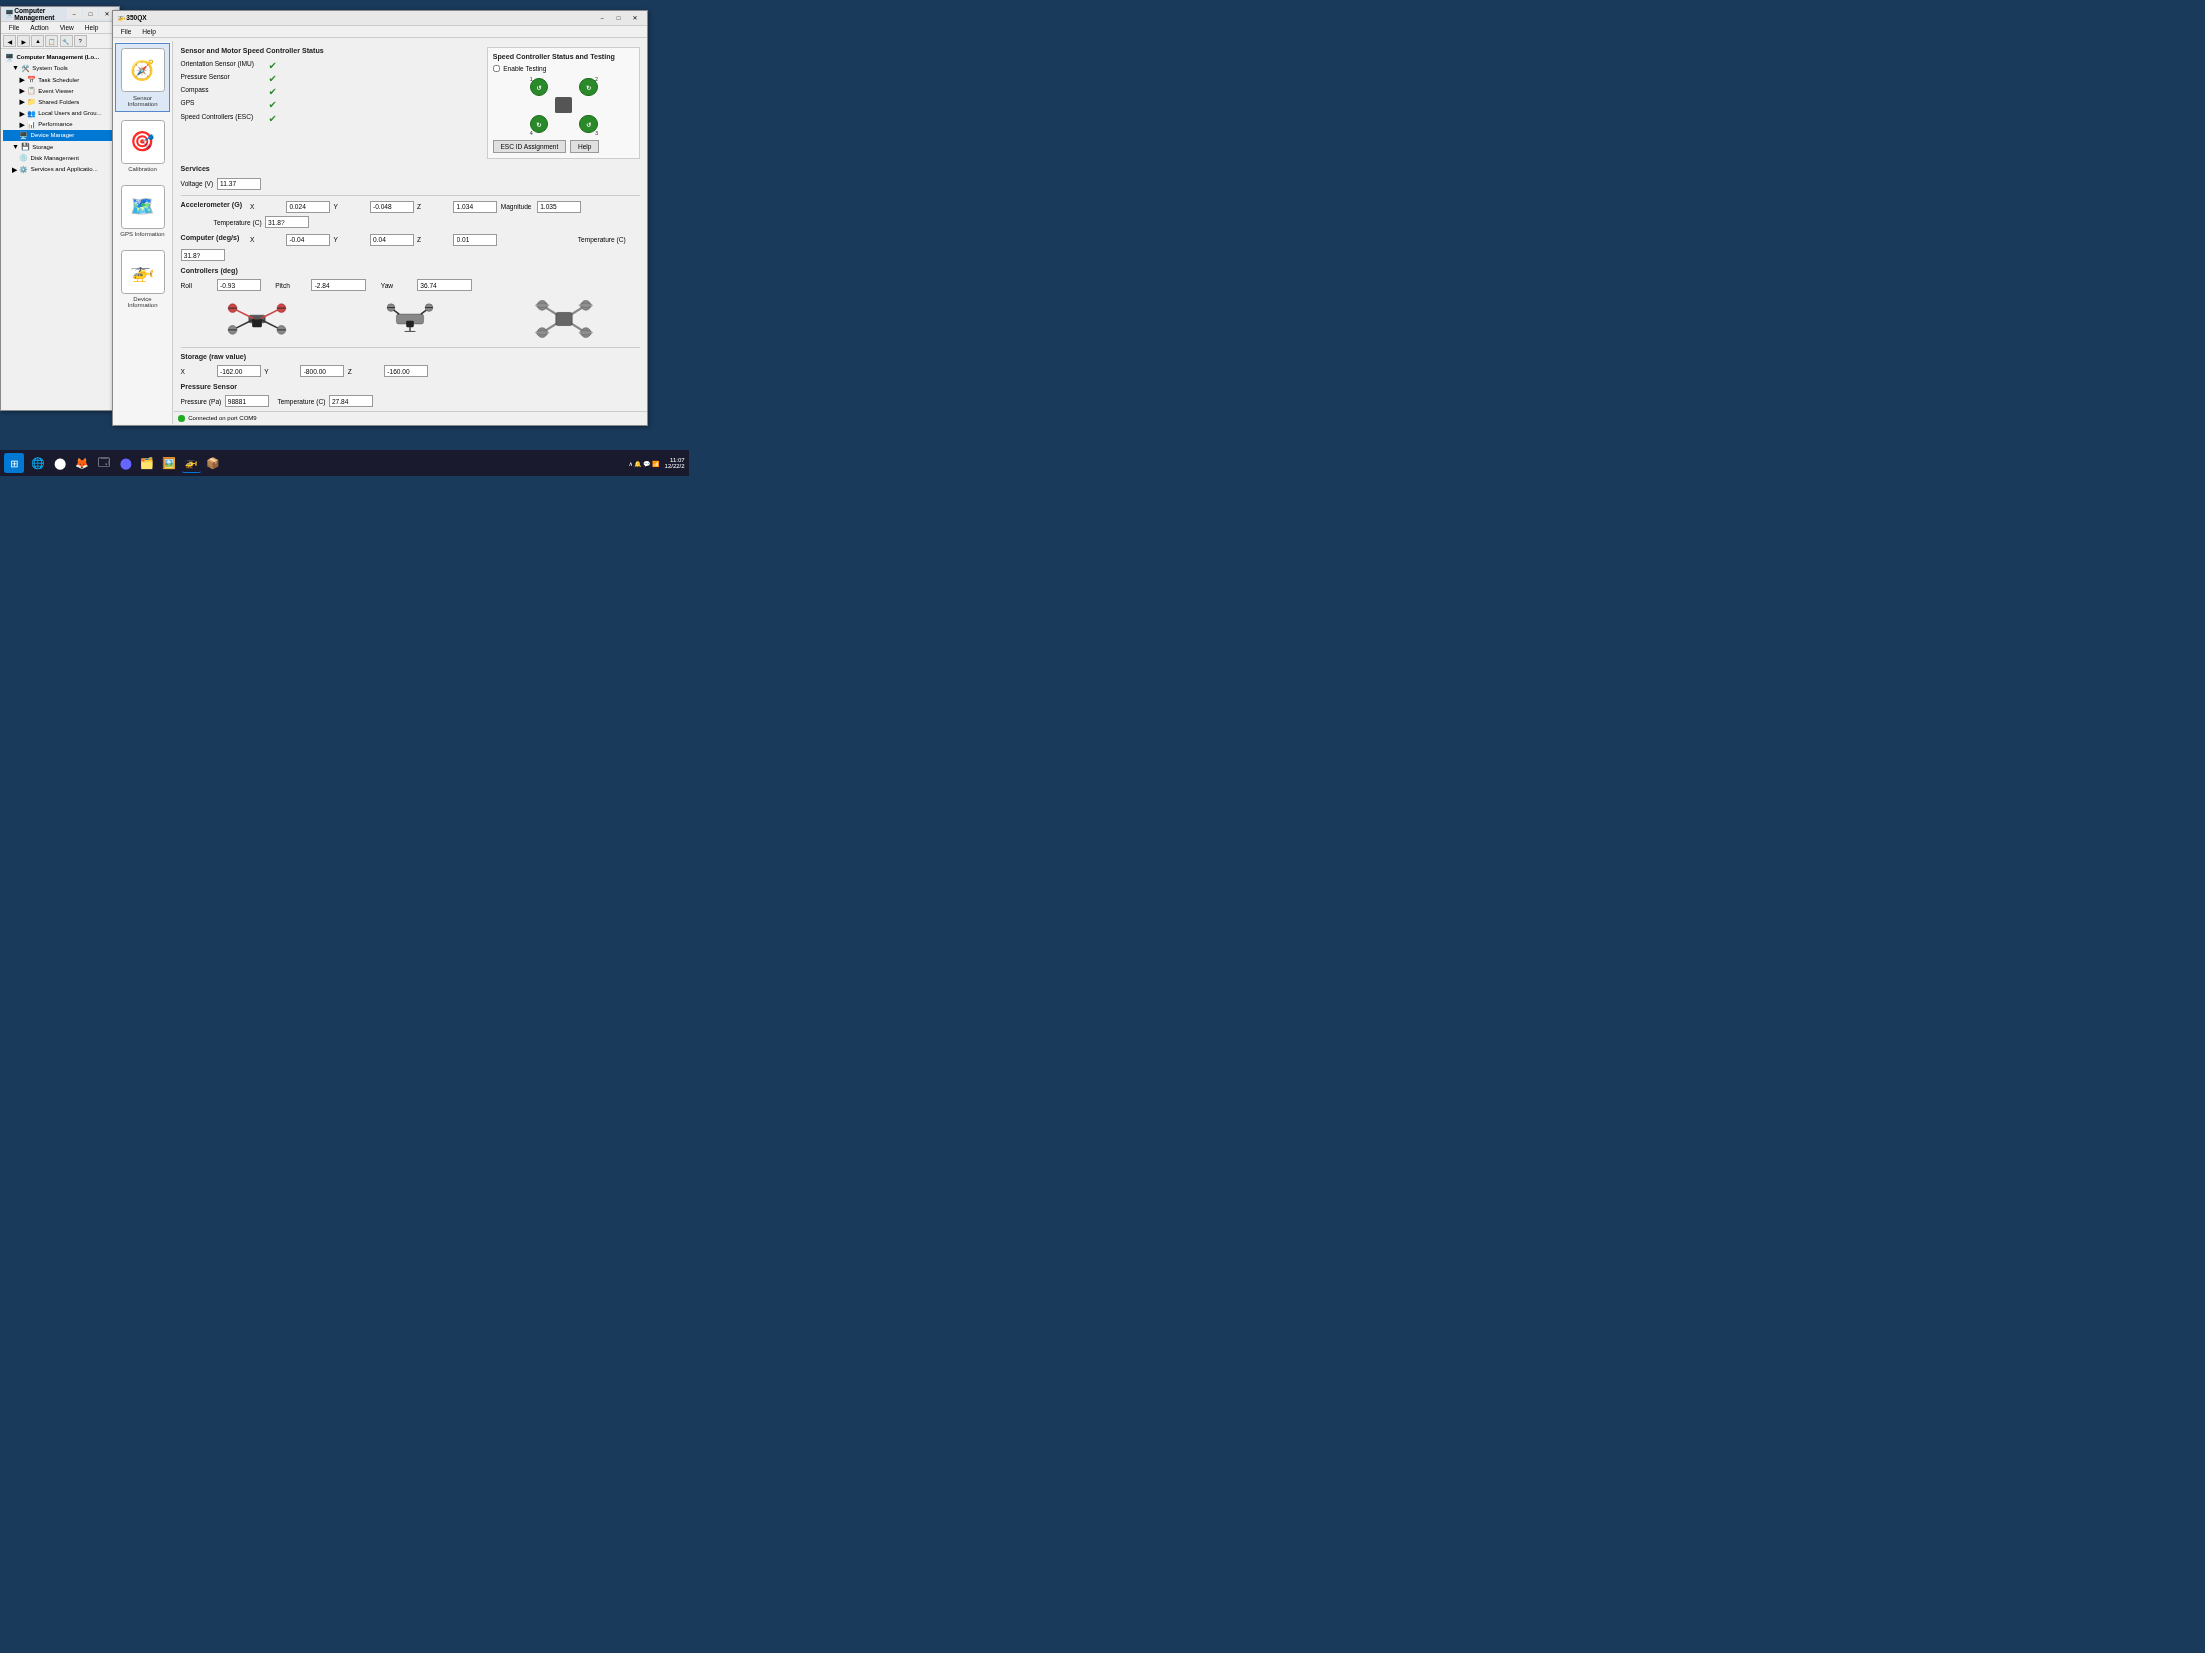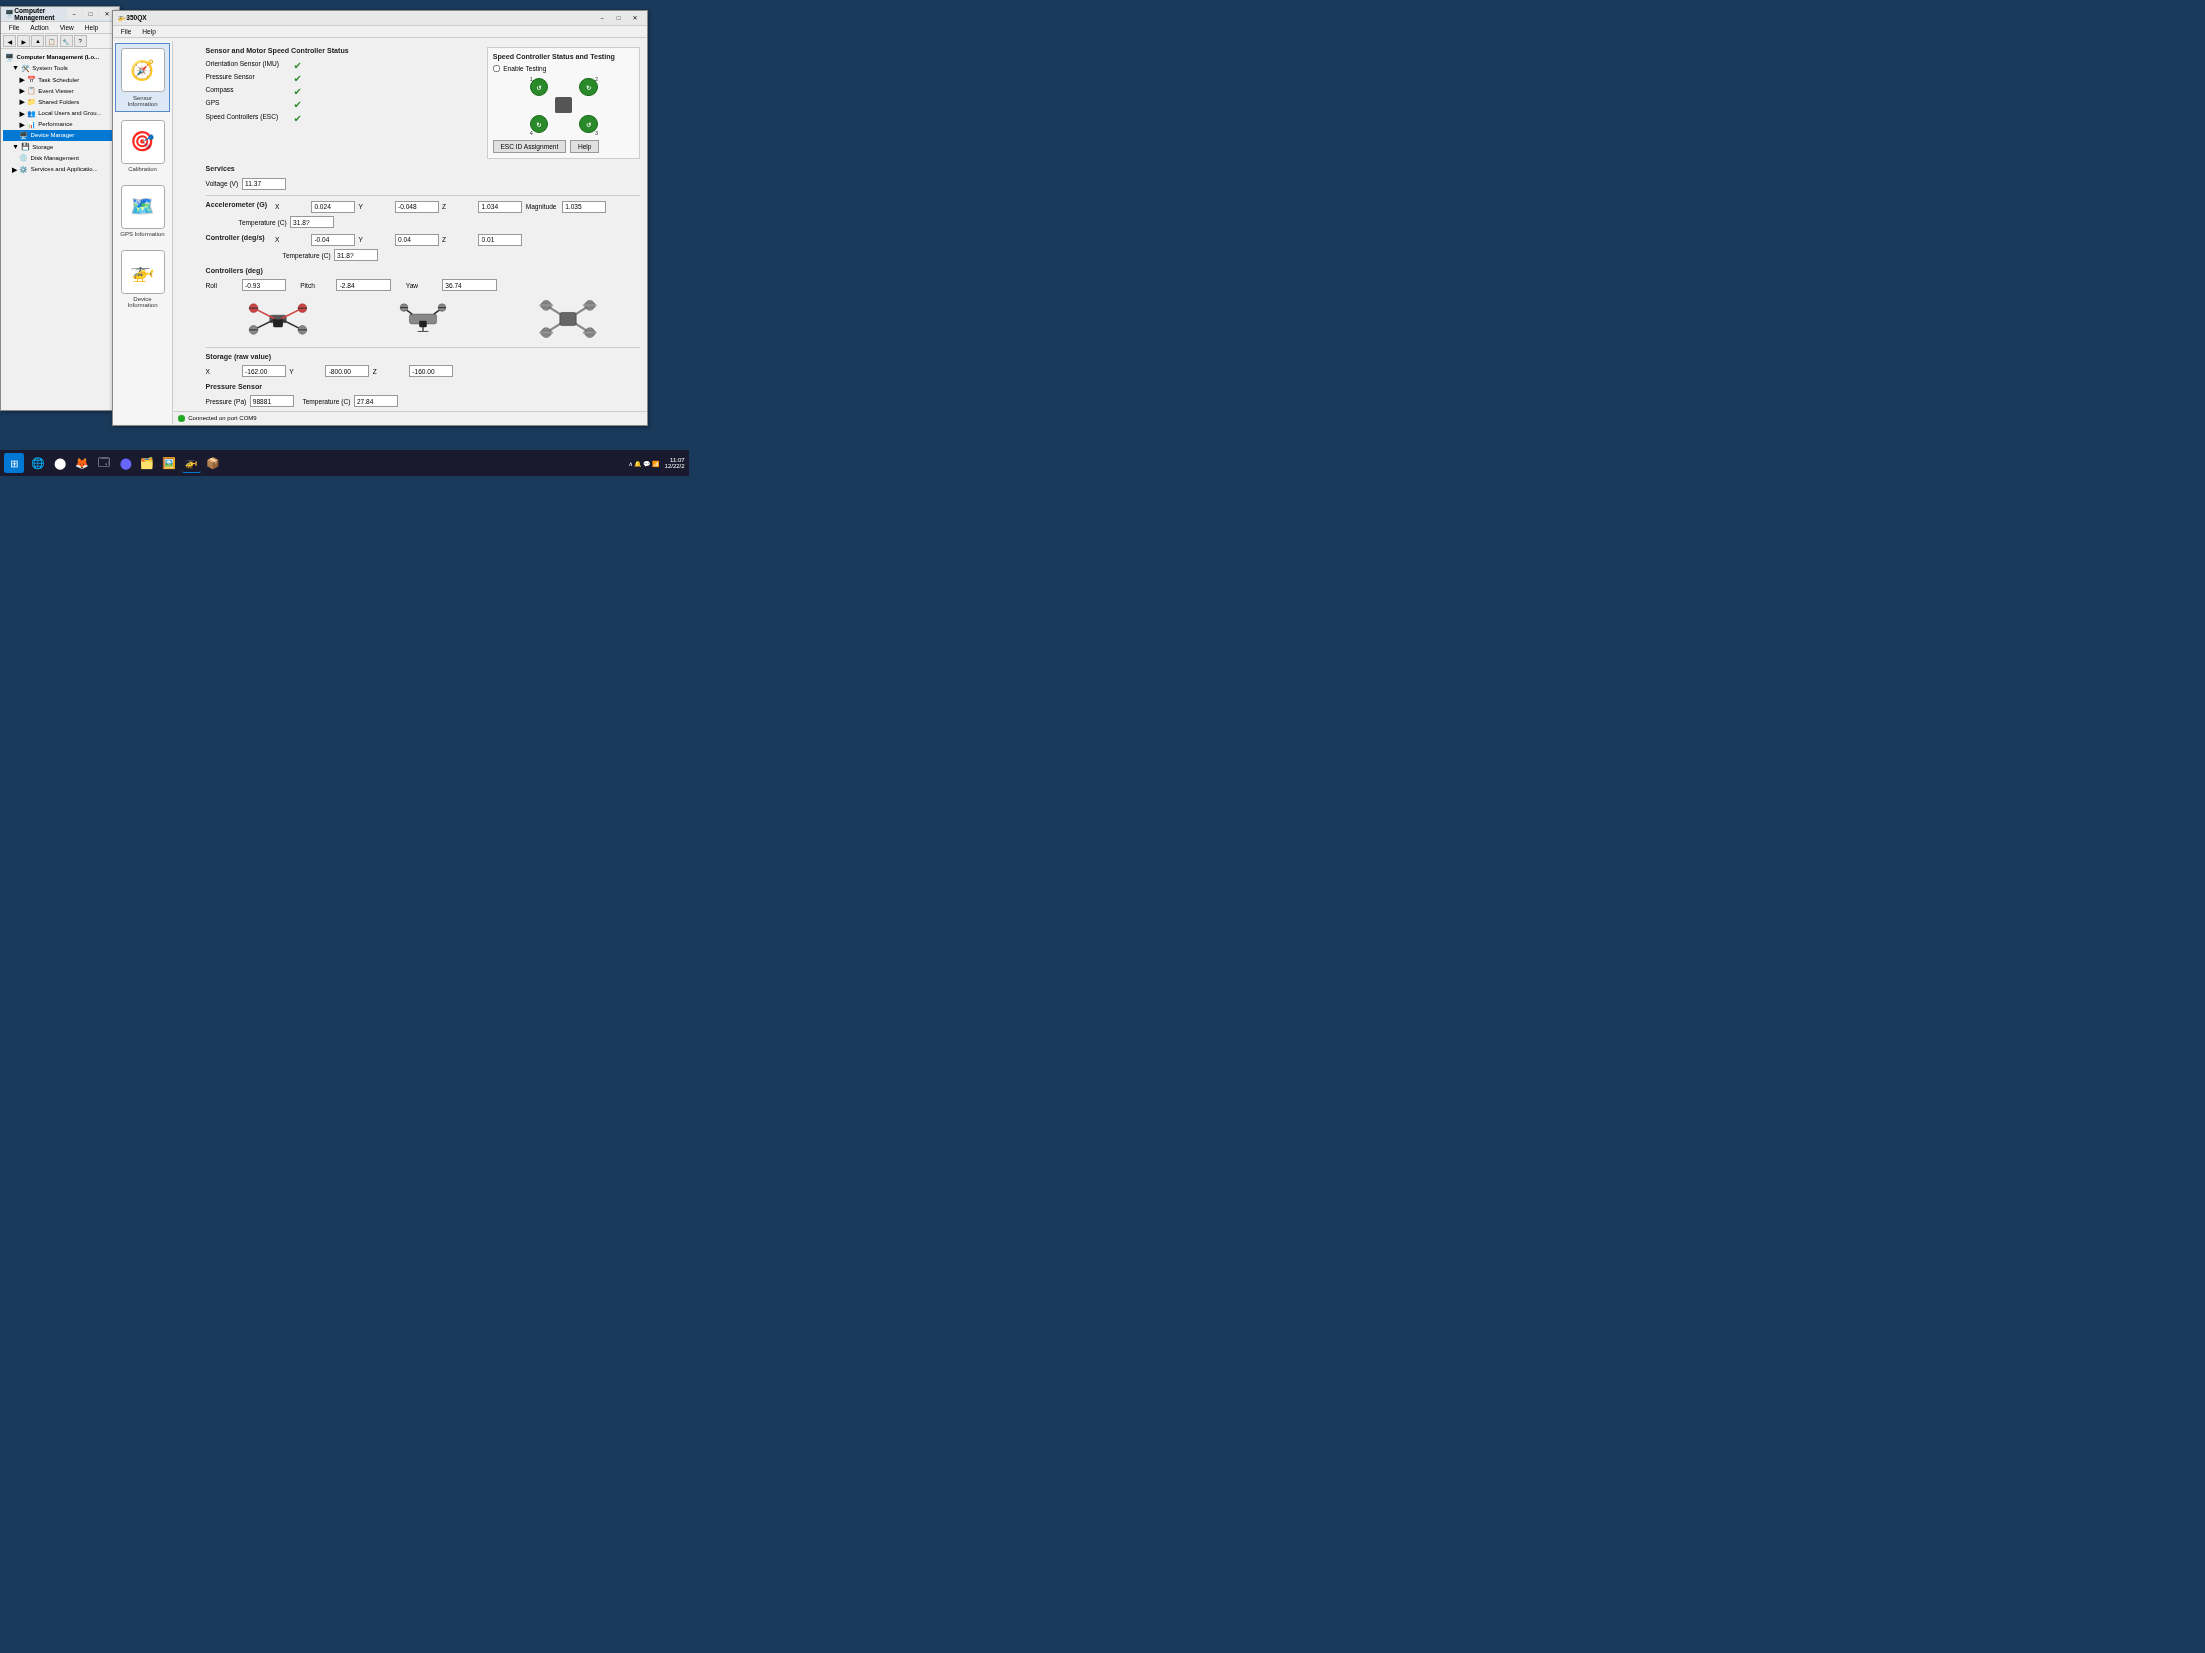--- a/index.html
+++ b/index.html
@@ -154,21 +154,20 @@
     .nav-icon-label { font-size: 6px; color: #333; }
 
     
     .main-content {
       position: absolute;
       top: 30px; left: 61px;
       right: 0; bottom: 16.4px;
       padding: 6.6px;
       background: #f0f0f0;
       overflow-y: auto;
-      margin-left: 25px;
     }
 
     
     .section-title {
       font-size: 7.1px;
       font-weight: 600;
       margin-bottom: 4.4px;
       color: #222;
     }
 
@@ -485,21 +484,21 @@
         <input class="form-input w80" type="text" value="1.034" style="">
         <span class="form-label">Magnitude</span>
         <input class="form-input w80" type="text" value="1.035" style="">
         <span style="margin-left:33px; font-size:6.6px;">Temperature (C)</span>
         <input class="form-input w80" type="text" value="31.8?" style="">
       </div>
     </div>
 
     <div class="form-section">
       <div class="form-row">
-        <span class="section-title" style="min-width:66px">Controller (deg/s)</span>
+        <span class="section-title" style="min-width:66px">Computer (deg/s)</span>
         <span class="form-label">X</span>
         <input class="form-input w80" type="text" value="-0.04" style="">
         <span class="form-label">Y</span>
         <input class="form-input w80" type="text" value="0.04" style="">
         <span class="form-label">Z</span>
         <input class="form-input w80" type="text" value="0.01" style="">
         <span style="margin-left:77px; font-size:6.6px;">Temperature (C)</span>
         <input class="form-input w80" type="text" value="31.8?" style="">
       </div>
     </div>

